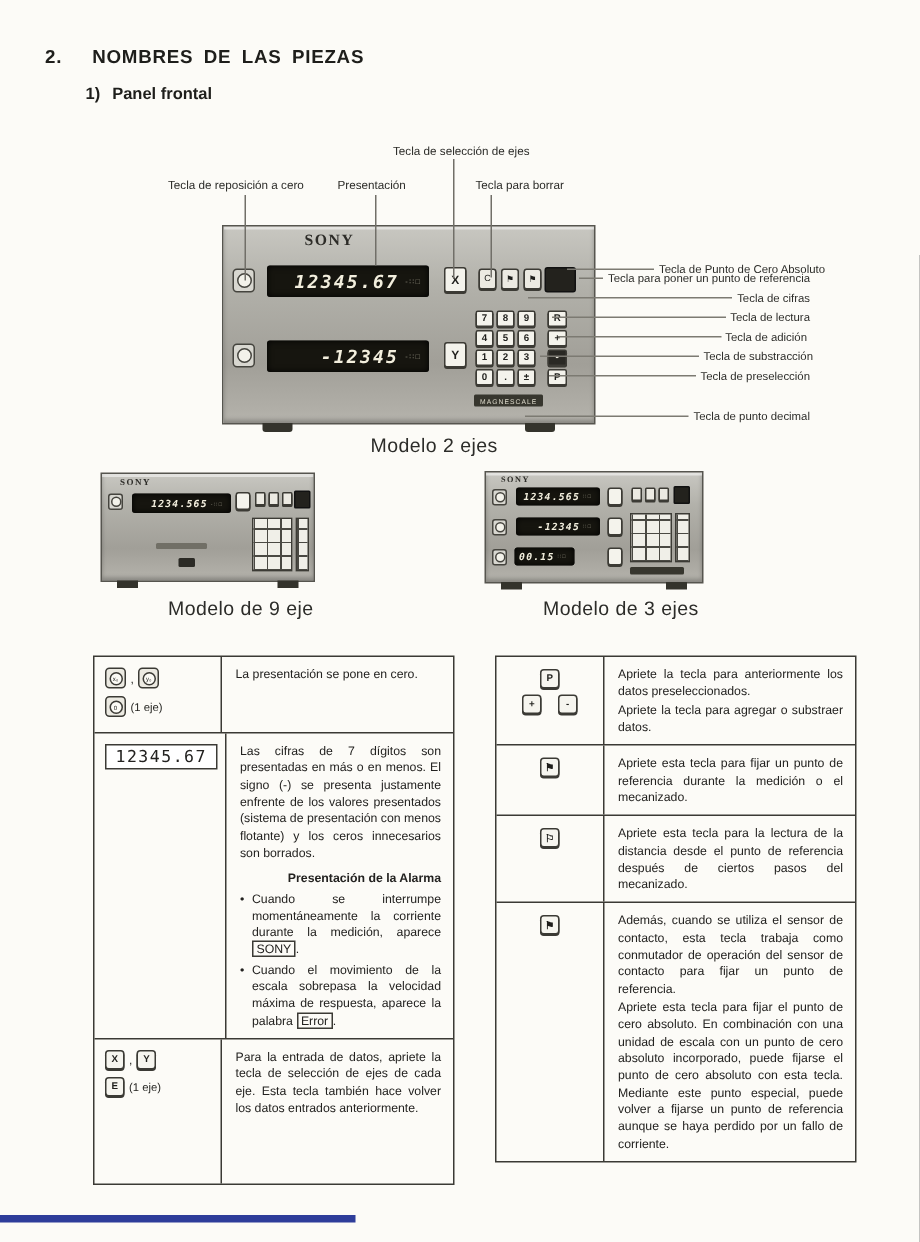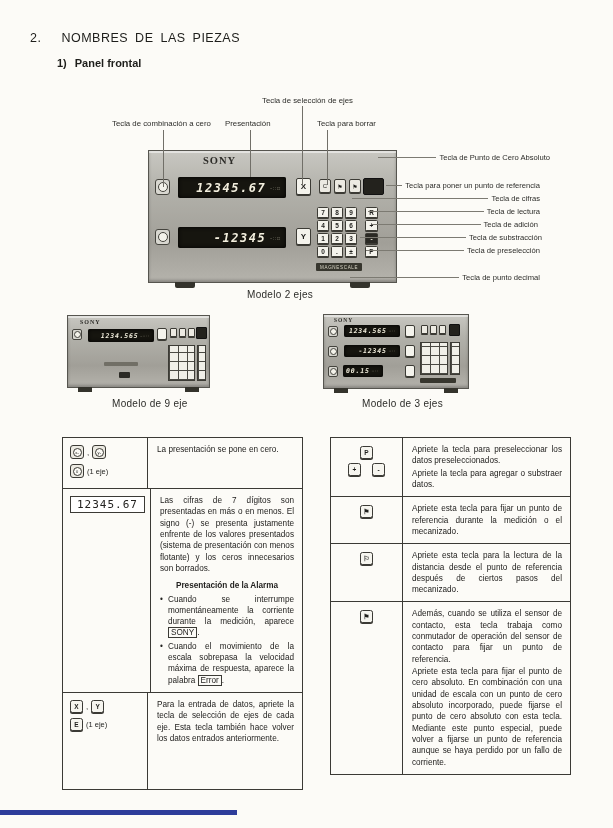--- a/index.html
+++ b/index.html
@@ -1,21 +1,21 @@
 <!DOCTYPE html>
 <html><head>
 <meta charset="utf-8">
 <style>
   *{margin:0;padding:0;box-sizing:border-box}
   html,body{background:#9a9a9a}
   .page{position:relative;width:613px;height:828px;margin:0 auto;background:#fcfbf7;
         font-family:"Liberation Sans",sans-serif;color:#1e1e1b;overflow:hidden}
 
   
-  .sec-head{position:absolute;left:30px;top:31px;font-size:12.5px;font-weight:normal;letter-spacing:.5px;word-spacing:3px}
+  .sec-head{position:absolute;left:30px;top:31px;font-size:12.5px;font-weight:bold;letter-spacing:.5px;word-spacing:3px}
   .sec-head .num{margin-right:20px}
   .sub-head{position:absolute;left:57px;top:57px;font-size:11px;font-weight:bold}
   .sub-head .num{margin-right:8px}
 
   
   .callout{position:absolute;font-size:7.8px;color:#2c2c29;white-space:nowrap;z-index:4}
   .vline{position:absolute;width:1px;background:#716f68;z-index:3}
   .rc-row{position:absolute;display:flex;align-items:center;height:10px;z-index:3}
   .rc-line{flex:1;border-top:1px solid #7c7a72;margin-right:3px}
   .rc-label{font-size:7.6px;color:#2c2c29;white-space:nowrap}
@@ -71,21 +71,21 @@
   .absk-s{position:absolute;width:11px;height:12px;background:#23221d;border:1px solid #111;border-radius:1px}
   .minipad{position:absolute;background:#f0efe8;border:1px solid #3c3b35;
       background-image:repeating-linear-gradient(0deg,#4a4943 0 1px,transparent 1px 9px),
                        repeating-linear-gradient(90deg,#4a4943 0 1px,transparent 1px 9px)}
   .label-strip{position:absolute;height:4px;background:#716f66;border-radius:1px}
   .mini-box{position:absolute;width:11px;height:6px;background:#2b2a25;border-radius:1px}
   .brandstrip-s{position:absolute;height:5px;background:#37362e;border-radius:1px}
   .foot-s{position:absolute;bottom:-5px;width:14px;height:5px;background:#34332c}
   .fs-l{left:10px}.fs-r{right:10px}
 
-  .caption{position:absolute;font-size:10px;color:#2c2c29;letter-spacing:.3px}
+  .caption{position:absolute;font-size:13px;color:#2c2c29;letter-spacing:.3px}
 
   
   .tbl{position:absolute;border:1.2px solid #3b3a35;background:#fcfbf7;z-index:1}
   .tbl-l{left:62px;top:437px;width:241px}
   .tbl-r{left:330px;top:437px;width:241px}
   .trow{display:flex}
   .trow + .trow{border-top:1.2px solid #3b3a35}
   .ticon{flex:0 0 85px;border-right:1.2px solid #3b3a35;padding:7px 5px 5px 7px;font-size:7.5px}
   .tbl-r .ticon{flex:0 0 72px;padding:8px 5px 5px 5px;display:flex;flex-direction:column;align-items:center;gap:4px}
   .ttext{flex:1;padding:6px 8px 6px 9px;font-size:8.2px;line-height:1.38;text-align:justify;color:#232220}
@@ -95,32 +95,32 @@
   .icl{display:flex;align-items:center;gap:3px;margin-bottom:5px}
   .kc{display:inline-flex;width:13px;height:13px;border:1px solid #3b3a35;border-radius:2.5px;background:#f6f5ef;
       font-size:6.5px;font-weight:bold;align-items:center;justify-content:center;box-shadow:0 1px 0 #3b3a35;flex:0 0 auto}
   .kcr{display:inline-flex;width:14px;height:14px;border:1px solid #3b3a35;border-radius:3px;background:#eceae2;
       align-items:center;justify-content:center;flex:0 0 auto}
   .kcr .circ2{width:9px;height:9px;border-radius:50%;background:#fbfaf5;border:1px solid #3b3a35;
       font-size:4px;display:flex;align-items:center;justify-content:center}
   .kc-flag{font-size:7px}
   .note{font-size:7.5px;white-space:nowrap}
   .sep{font-size:8px}
-  .alarm-h{font-weight:bold;margin-top:6px;margin-bottom:2px;text-align:center}
+  .alarm-h{font-weight:bold;margin-top:6px;margin-bottom:2px;text-align:right}
   .bullet{display:flex;gap:3px;margin-top:2px}
   .bullet .dot{flex:0 0 5px}
   .bullet .btxt{flex:1;text-align:justify}
   .bx{display:inline;border:1px solid #3b3a35;padding:0 2px;white-space:nowrap}
   .sample{display:inline-block;border:1px solid #3b3a35;padding:1px 6px;font-size:11px;letter-spacing:1px;
       font-family:"DejaVu Sans Mono",monospace;color:#232220;background:#fff}
 
   .blue-bar{position:absolute;left:0;top:810px;width:237px;height:5px;background:#2e3d9a}
 
   
-  .rc0{left:378px;top:152px;width:172px}
+  .rc0{left:378px;top:174px;width:172px}
   .rc1{left:386px;top:180px;width:154px}
   .rc2{left:352px;top:193px;width:188px}
   .rc3{left:368px;top:206px;width:172px}
   .rc4{left:372px;top:219px;width:166px}
   .rc5{left:360px;top:232px;width:182px}
   .rc6{left:366px;top:245px;width:174px}
   .rc7{left:336px;top:258px;width:206px}
   .rc8{left:350px;top:272px;width:190px}
 </style>
 </head>
@@ -129,21 +129,21 @@
 <div class="page">
 
   <div class="sec-head">
     <span class="num">2.</span><span>NOMBRES DE LAS PIEZAS</span>
   </div>
   <div class="sub-head">
     <span class="num">1)</span><span>Panel frontal</span>
   </div>
 
   <div class="callout" style="left:262px;top:96px">Tecla de selección de ejes</div>
-  <div class="callout" style="left:112px;top:119px">Tecla de combinación a cero</div>
+  <div class="callout" style="left:112px;top:119px">Tecla de reposición a cero</div>
   <div class="callout" style="left:225px;top:119px">Presentación</div>
   <div class="callout" style="left:317px;top:119px">Tecla para borrar</div>
   <div class="vline" style="left:163px;top:130px;height:57px"></div>
   <div class="vline" style="left:250px;top:130px;height:47px"></div>
   <div class="vline" style="left:302px;top:106px;height:80px"></div>
   <div class="vline" style="left:327px;top:130px;height:55px"></div>
 
   <div class="dev dev-main">
     <div class="sony">SONY</div>
     <div class="disp disp-a">
@@ -352,21 +352,21 @@
       <div class="ticon">
         <div class="icl" style="margin-bottom:0">
           <span class="kc">P</span>
         </div>
         <div class="icl" style="margin-bottom:0">
           <span class="kc">+</span>
           <span class="kc" style="margin-left:8px">-</span>
         </div>
       </div>
       <div class="ttext">
-        <p>Apriete la tecla para preseleccionar los datos preseleccionados.</p>
+        <p>Apriete la tecla para anteriormente los datos preseleccionados.</p>
         <p>Apriete la tecla para agregar o substraer datos.</p>
       </div>
     </div>
     <div class="trow q1h">
       <div class="ticon">
         <span class="kc kc-flag">⚑</span>
       </div>
       <div class="ttext">Apriete esta tecla para fijar un punto de referencia durante la medición o el mecanizado.</div>
     </div>
     <div class="trow q2h">

